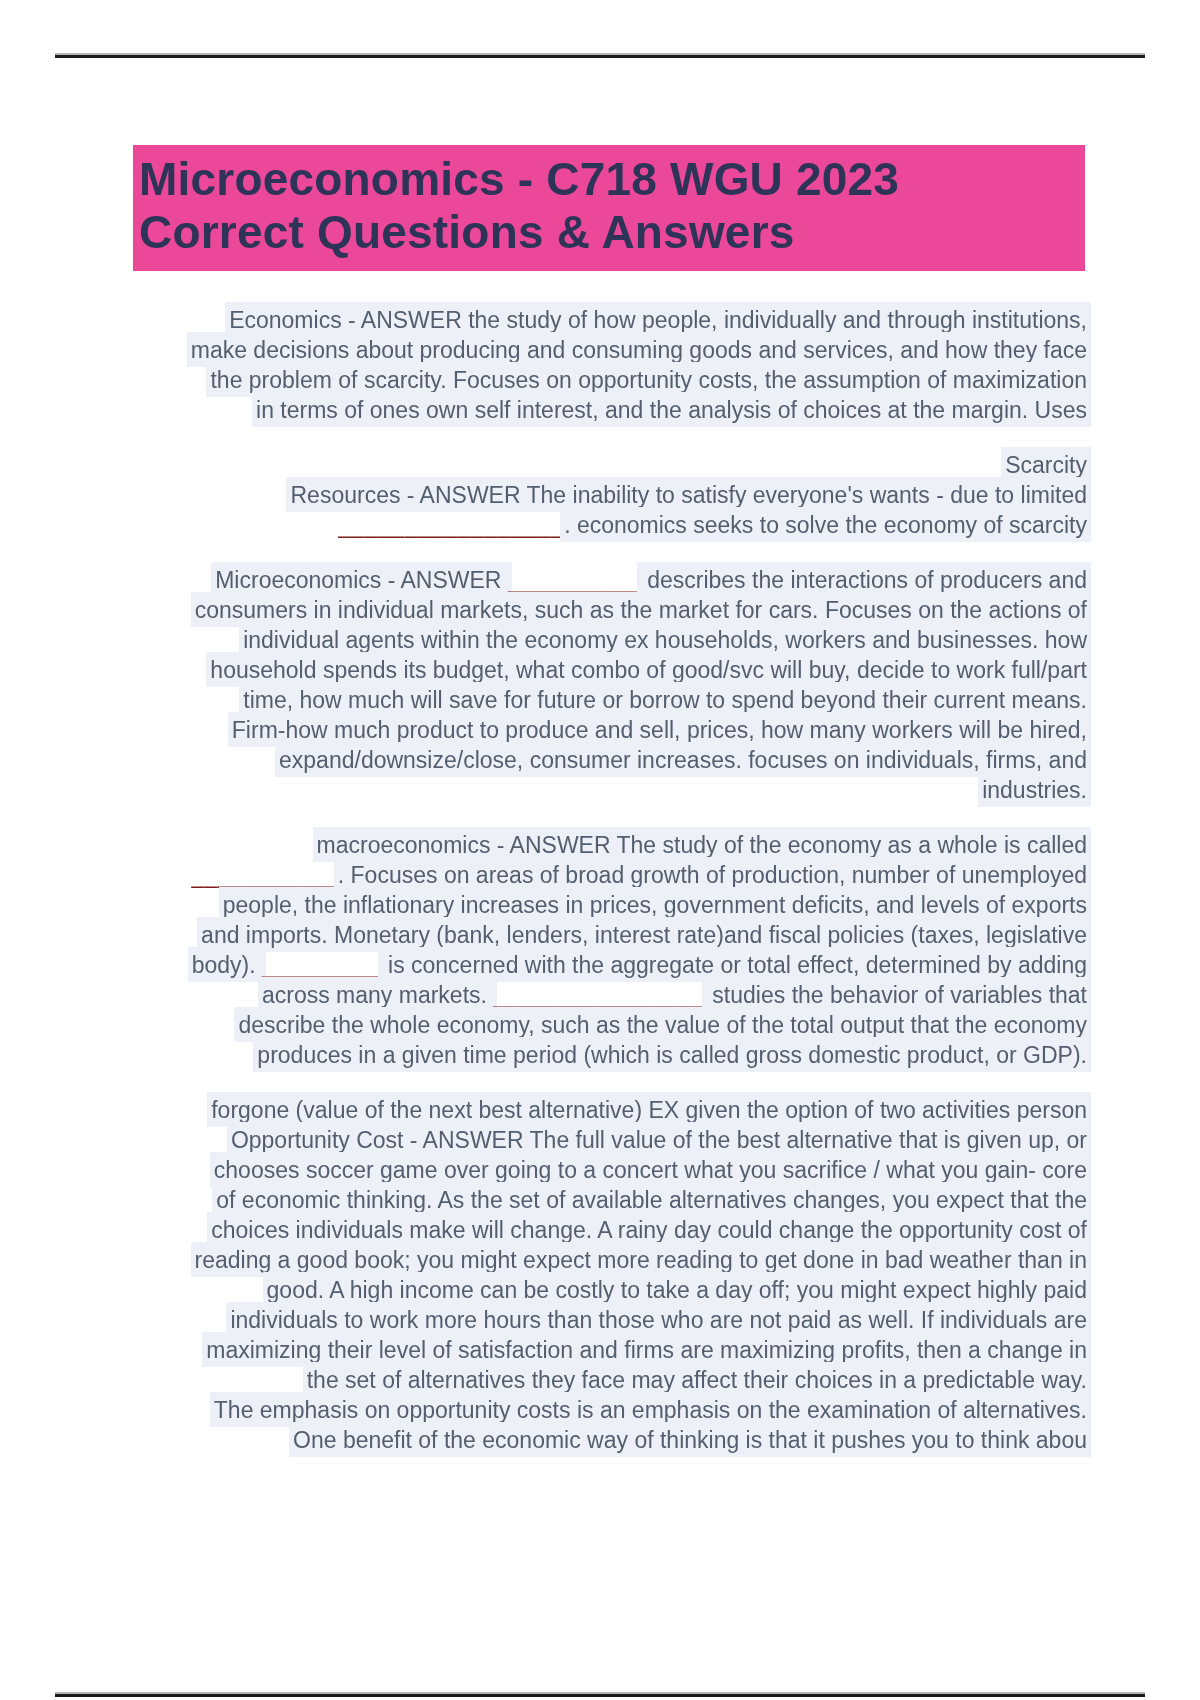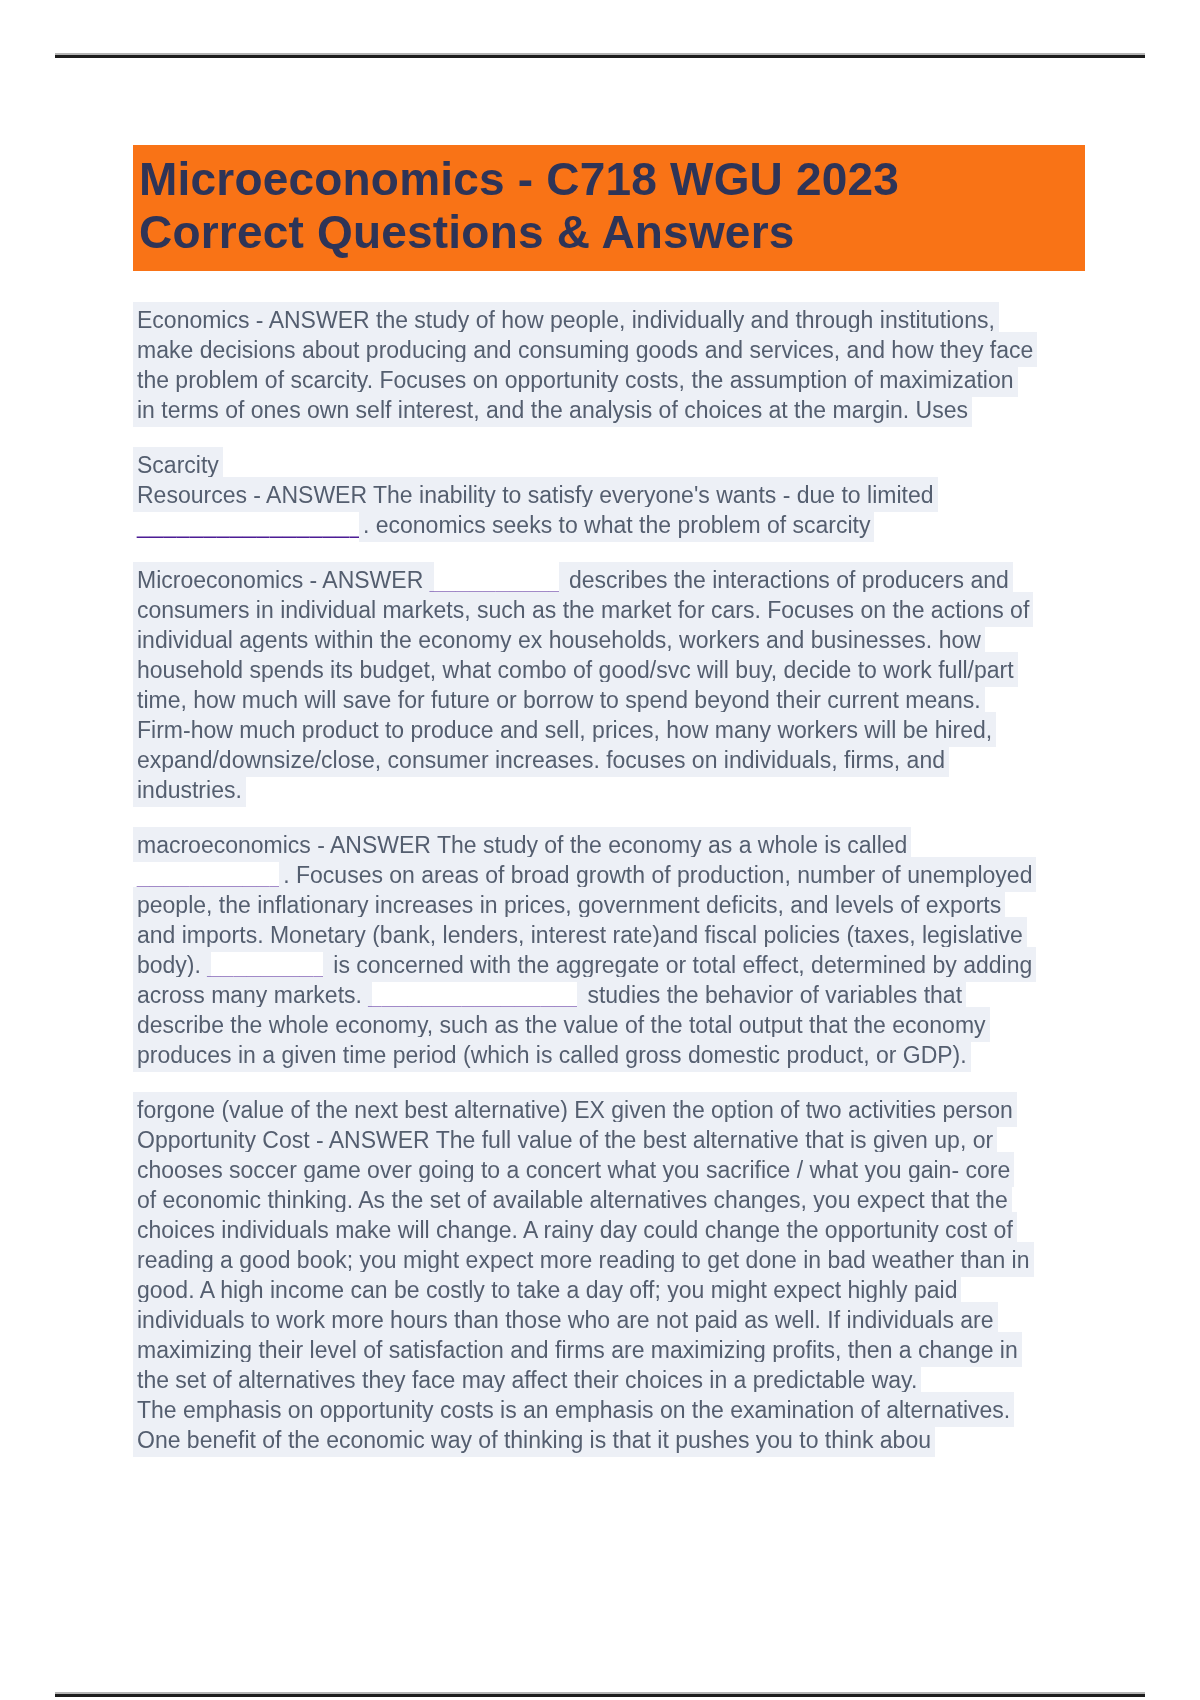--- a/index.html
+++ b/index.html
@@ -20,47 +20,47 @@
   }
   .rule-top{top:53px;}
   .rule-bottom{top:1692px;}
   .title-block{
     position:absolute;
     left:133px;
     top:145px;
     width:952px;
     box-sizing:border-box;
     padding:8px 0 12px 6px;
-    background:#f97316;
+    background:#ec4899;
     color:#2e3457;
     font-size:46px;
     font-weight:bold;
     line-height:53px;
     letter-spacing:0.2px;
     white-space:nowrap;
   }
   .body-text{
     position:absolute;
     left:137px;
     top:305px;
     width:950px;
     color:#545e6f;
     font-size:23px;
     line-height:30px;
     white-space:nowrap;
   }
-  .para{margin:0 0 25px 0;}
+  .para{margin:0 0 25px 0;text-align:right;}
   .line{height:30px;}
   .hl{
     background:#edf0f6;
     padding:5px 4px 4px 4px;
     margin:0 -4px;
   }
   .blank{
-    color:#4c1d95;
+    color:#7f1d1d;
     background:transparent;
     letter-spacing:0.5px;
   }
 </style>
 </head>
 <body>
 
 <div class="page">
   <div class="rule rule-top"></div>
 
@@ -72,21 +72,21 @@
   <div class="body-text" id="paragraphs">
       <div class="para">
         <div class="line"><span class="hl">Economics - ANSWER the study of how people, individually and through institutions,</span></div>
         <div class="line"><span class="hl">make decisions about producing and consuming goods and services, and how they face</span></div>
         <div class="line"><span class="hl">the problem of scarcity. Focuses on opportunity costs, the assumption of maximization</span></div>
         <div class="line"><span class="hl">in terms of ones own self interest, and the analysis of choices at the margin. Uses</span></div>
       </div>
       <div class="para">
         <div class="line"><span class="hl">Scarcity</span></div>
         <div class="line"><span class="hl">Resources - ANSWER The inability to satisfy everyone's wants - due to limited</span></div>
-        <div class="line"><span class="blank">_________________</span><span class="hl">. economics seeks to what the problem of scarcity</span></div>
+        <div class="line"><span class="blank">_________________</span><span class="hl">. economics seeks to solve the economy of scarcity</span></div>
       </div>
       <div class="para">
         <div class="line"><span class="hl">Microeconomics - ANSWER </span><span class="blank">__________</span><span class="hl"> describes the interactions of producers and</span></div>
         <div class="line"><span class="hl">consumers in individual markets, such as the market for cars. Focuses on the actions of</span></div>
         <div class="line"><span class="hl">individual agents within the economy ex households, workers and businesses. how</span></div>
         <div class="line"><span class="hl">household spends its budget, what combo of good/svc will buy, decide to work full/part</span></div>
         <div class="line"><span class="hl">time, how much will save for future or borrow to spend beyond their current means.</span></div>
         <div class="line"><span class="hl">Firm-how much product to produce and sell, prices, how many workers will be hired,</span></div>
         <div class="line"><span class="hl">expand/downsize/close, consumer increases. focuses on individuals, firms, and</span></div>
         <div class="line"><span class="hl">industries.</span></div>

